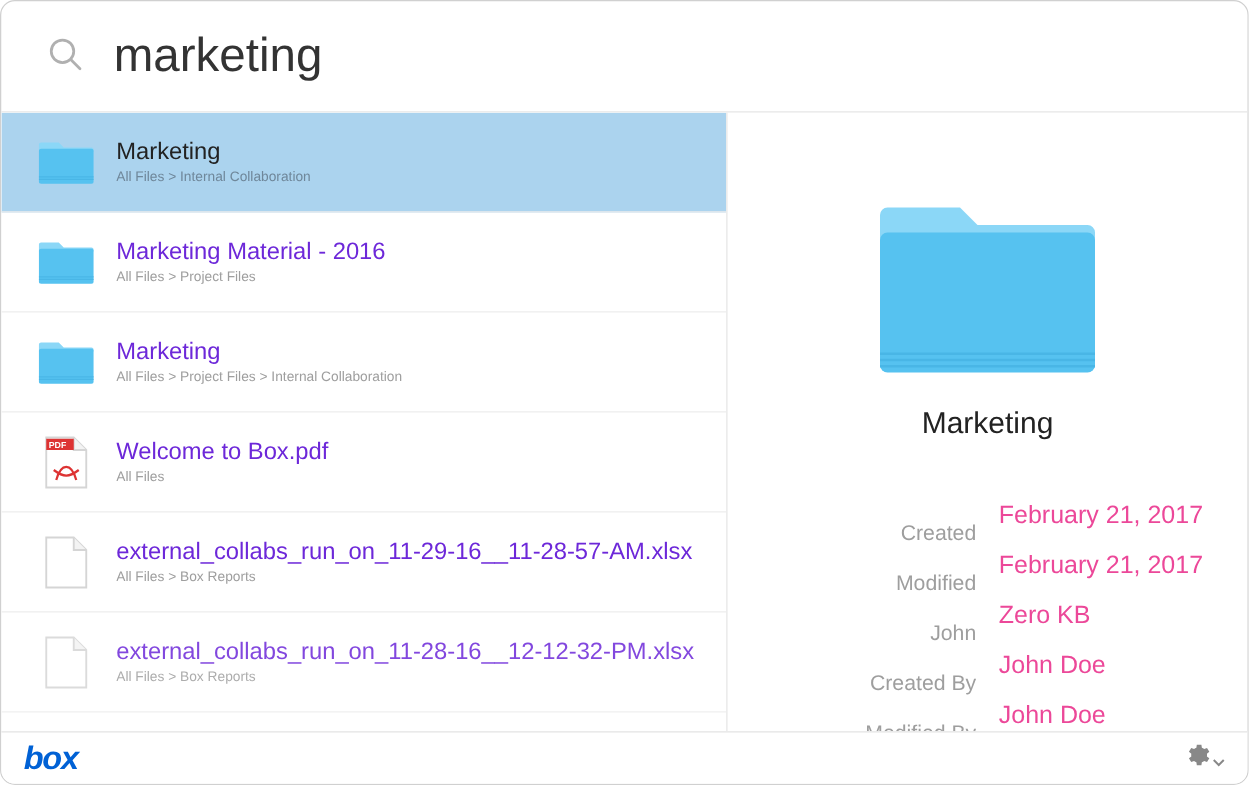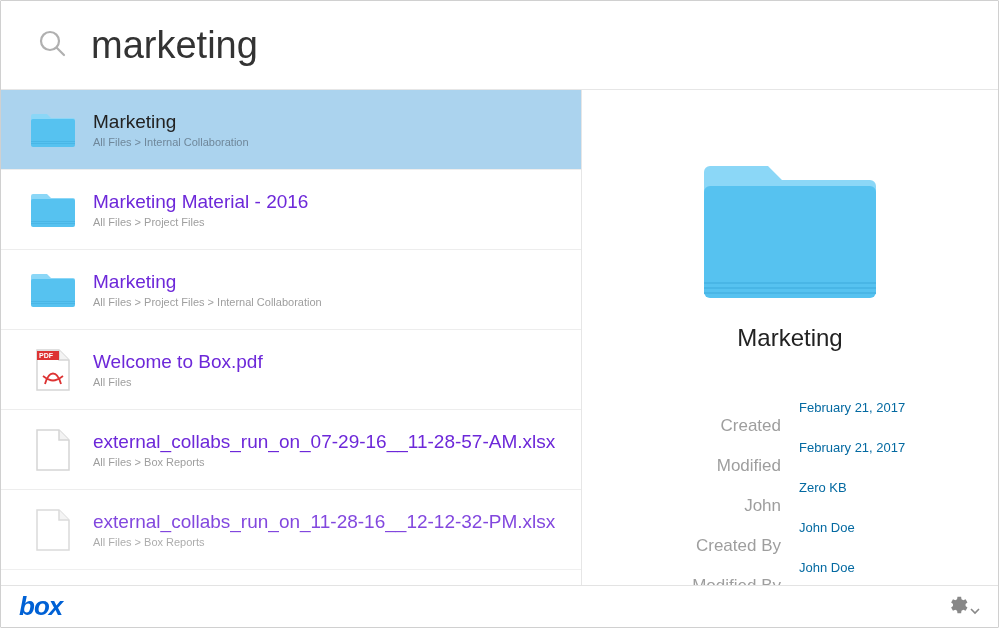--- a/index.html
+++ b/index.html
@@ -1,38 +1,38 @@
 <!DOCTYPE html>
 <html><head>
 <meta charset="utf-8">
 <style>
   * { box-sizing: border-box; margin: 0; padding: 0; }
   html, body { width: 999px; height: 628px; font-family: -apple-system, "Helvetica Neue", Arial, sans-serif; background: #fff; }
-  .window { width: 999px; height: 628px; display: flex; flex-direction: column; border: 1px solid #d0d0d0; border-radius: 1px; overflow: hidden; background: #fff; }
+  .window { width: 999px; height: 628px; display: flex; flex-direction: column; border: 1px solid #d0d0d0; border-radius: 12px; overflow: hidden; background: #fff; }
   .searchbar { height: 88px; display: flex; align-items: center; padding: 0 18px 0 36px; }
   .searchbar .icon { color: #b0b0b0; margin-right: 24px; }
   .searchbar input { border: none; outline: none; font-size: 38px; font-weight: 300; color: #333; width: 100%; background: transparent; caret-color: #1a73e8; }
   .content { flex: 1; display: flex; border-top: 1px solid #e6e6e6; overflow: hidden; }
   .results { width: 580px; overflow-y: hidden; background: #fff; }
   .result-row { display: flex; align-items: center; padding: 14px 14px 14px 30px; border-bottom: 1px solid #ededed; cursor: default; min-height: 80px; }
   .result-row.selected { background: #abd3ee; }
   .result-row .ficon { width: 44px; height: 44px; margin-right: 18px; flex-shrink: 0; display:flex; align-items:center; justify-content:center; }
   .result-row .text { flex: 1; overflow: hidden; }
   .result-row .title { font-size: 19px; color: #6d28d9; margin-bottom: 3px; white-space: nowrap; overflow: hidden; text-overflow: ellipsis; }
   .result-row.selected .title { color: #222; }
   .result-row .path { font-size: 11px; color: #9e9e9e; white-space: nowrap; overflow: hidden; text-overflow: ellipsis; }
   .result-row.selected .path { color: #6f879a; }
 
   .preview { flex: 1; display: flex; flex-direction: column; align-items: center; padding: 30px 26px 10px 26px; border-left: 1px solid #e6e6e6; }
   .preview .big-folder { margin-top: 34px; margin-bottom: 18px; }
   .preview .pv-title { font-size: 24px; color: #222; margin-bottom: 30px; }
   .preview .divider { width: 100%; height: 1px; background: #e6e6e6; margin-bottom: 18px; }
   .preview .meta { width: 100%; display: grid; grid-template-columns: 1fr 1fr; column-gap: 18px; row-gap: 4px; }
   .preview .meta .label { text-align: right; color: #9e9e9e; font-size: 17px; margin-top: 16px; }
-  .preview .meta .value { text-align: left; color: #0369a1; font-size: 13px; }
+  .preview .meta .value { text-align: left; color: #ec4899; font-size: 20px; }
 
   .footer { height: 42px; display: flex; align-items: center; justify-content: space-between; padding: 0 18px; border-top: 1px solid #e3e3e3; background:#fff; }
   .footer .brand { color: #0061d5; font-size: 26px; font-weight: 800; letter-spacing: -1px; font-style: italic; }
   .footer .gear { color: #888; }
 </style>
 </head>
 <body>
 
 <svg width="0" height="0" style="position:absolute">
   <defs>
@@ -131,21 +131,21 @@
         </div>
       </div>
 
       <div class="result-row">
         <span class="ficon">
           <svg width="44" height="44">
               <use href="#svg-file"></use>
             </svg>
         </span>
         <div class="text">
-          <div class="title">external_collabs_run_on_07-29-16__11-28-57-AM.xlsx</div>
+          <div class="title">external_collabs_run_on_11-29-16__11-28-57-AM.xlsx</div>
           <div class="path">All Files &gt; Box Reports</div>
         </div>
       </div>
 
       <div class="result-row" style="opacity:0.85">
         <span class="ficon">
           <svg width="44" height="44">
               <use href="#svg-file"></use>
             </svg>
         </span>

